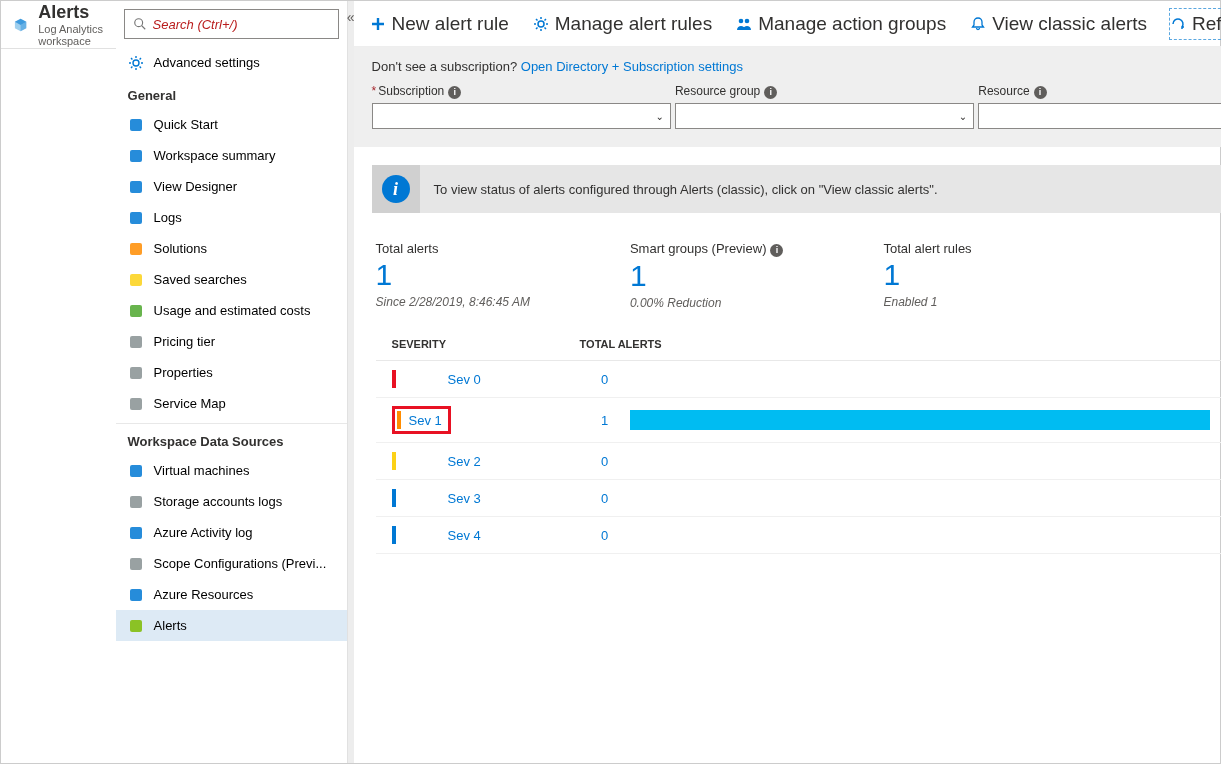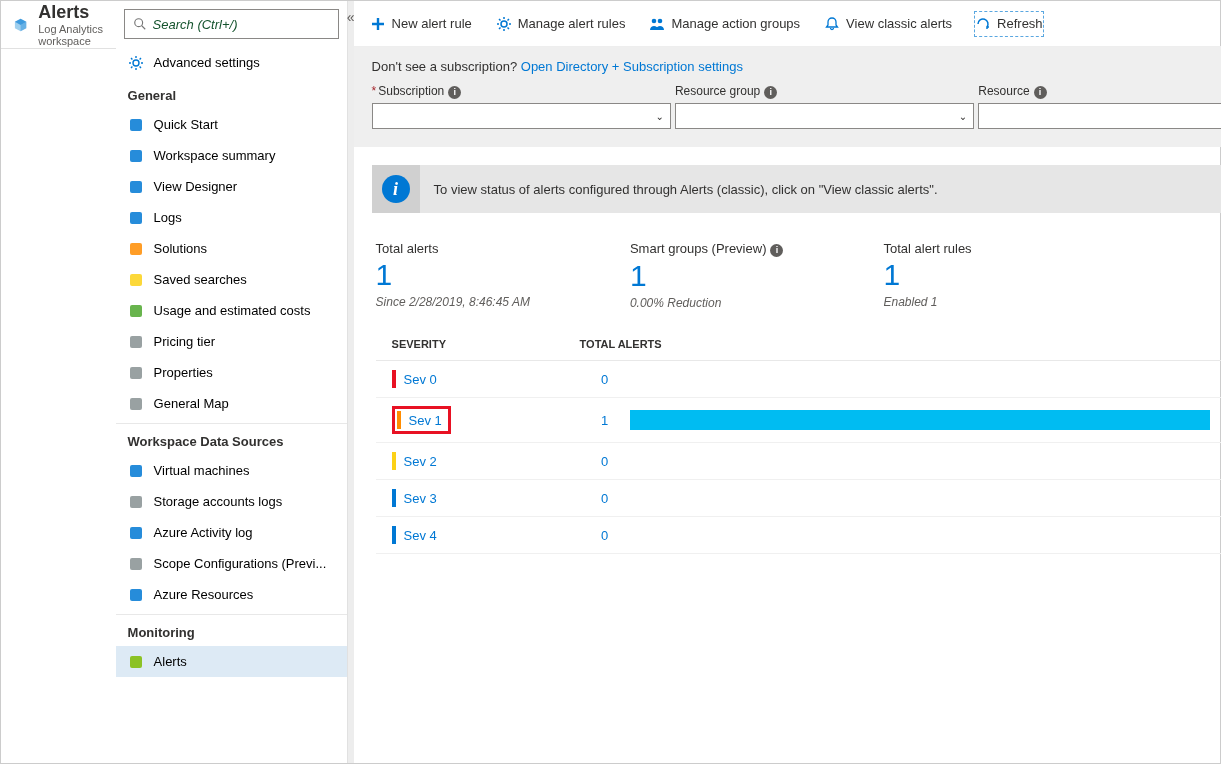--- a/index.html
+++ b/index.html
@@ -7,30 +7,30 @@
 .app { display: flex; width: 1221px; height: 764px; border: 1px solid #ccc; }
 .titlebar { display: flex; align-items: center; padding: 8px 12px; border-bottom: 1px solid #e1e1e1; height: 48px; }
 .titlebar .cube { width: 28px; height: 28px; margin-right: 10px; color: #0078d4; }
 .titlebar .title { font-size: 18px; font-weight: 600; color: #323130; }
 .titlebar .subtitle { font-size: 11px; color: #605e5c; }
 .body { display: flex; flex: 1; min-height: 0; }
 .sidebar { width: 232px; border-right: 1px solid #e1e1e1; display: flex; flex-direction: column; position: relative; background:#fff;}
 .collapse { position: absolute; top: 8px; right: -14px; width: 20px; text-align:center; color:#605e5c; font-size: 14px; cursor:pointer;}
 .search { margin: 8px; border: 1px solid #8a8886; height: 30px; display: flex; align-items: center; padding: 0 8px; color: #605e5c; font-style: italic; }
 .search svg { width: 14px; height: 14px; margin-right: 6px; flex-shrink:0;}
-.search span { color:#14532d;}
+.search span { color:#b91c1c;}
 .side-scroll { flex: 1; overflow-y: auto; }
 .side-item { display: flex; align-items: center; padding: 7.5px 12px; cursor: pointer; color: #000000; }
 .side-item.active { background: #ddeaf5; }
 .side-item .icon { width: 16px; height: 16px; margin-right: 10px; display:inline-flex; align-items:center; justify-content:center;}
 .side-header { padding: 10px 12px 6px; font-weight: 600; font-size: 13px; color: #323130; border-top: 1px solid #e8e8e8; margin-top:4px;}
 .side-header.first { border-top:none; margin-top:0;}
 .main { flex: 1; display: flex; flex-direction: column; overflow: hidden; border-left: 6px solid #ededed;}
 .toolbar { display: flex; align-items: center; padding: 8px 14px; gap: 20px; border-bottom: 1px solid #eee; height:46px;}
-.tool-btn { display: flex; align-items: center; gap: 6px; color: #323130; cursor: pointer; font-size: 13px; padding:4px 2px;}
+.tool-btn { display: flex; align-items: center; gap: 6px; color: #323130; cursor: pointer; font-size: 19px; padding:4px 2px;}
 .tool-btn svg { width: 16px; height: 16px; color: #0078d4; }
 .tool-btn.refresh { border: 1px dashed #5aa7e0; padding: 4px 0; }
 .filter-bar { background: #efefef; padding: 12px 18px 18px; }
 .filter-note { color: #323130; margin-bottom: 10px; font-size:13px;}
 .filter-note a { color: #0078d4; text-decoration: none; cursor:pointer;}
 .filter-row { display: flex; gap: 4px; }
 .filter-col { flex: 1; display:flex; flex-direction:column;}
 .filter-label { font-size: 12px; color: #323130; margin-bottom: 4px; }
 .filter-label .req { color: #a4262c; margin-right:2px;}
 .info-ic { display:inline-block; width:13px; height:13px; border-radius:50%; background:#605e5c; color:#fff; font-size:9px; text-align:center; line-height:13px; margin-left:4px; font-weight:bold;}
@@ -43,21 +43,21 @@
 .stats { display: flex; gap: 100px; padding: 10px 22px 18px; }
 .stat .label { font-size: 13px; color: #323130; margin-bottom:2px;}
 .stat .value { font-size: 30px; font-weight: 300; color: #0078d4; line-height:1.1;}
 .stat .sub { font-size: 12px; color: #605e5c; margin-top:4px;font-style:italic;}
 .sev-table { margin: 0 22px; }
 .sev-head { display: flex; font-size: 11px; font-weight: 600; color: #323130; padding: 10px 4px; border-bottom:1px solid #e8e8e8;}
 .sev-head .c1 { width: 200px; padding-left:12px;}
 .sev-head .c2 { flex: 1; text-align: left; }
 .sev-head .c3 { width: 60px; text-align: right; padding-right:6px;}
 .sev-row { display: flex; align-items: center; padding: 8px 4px; border-bottom: 1px solid #f0f0f0; font-size:13px;}
-.sev-row .c1 { width: 200px; display: flex; align-items: center; padding-left:12px;}
+.sev-row .c1 { width: 200px; display: flex; align-items: center; padding-left:12px;gap:44px;}
 .sev-tick { width: 4px; height: 18px; margin-right: 8px; }
 .sev-row .c1 a { color: #0078d4; text-decoration:none; cursor:pointer;}
 .sev-row .c2 { flex: 1; display: flex; align-items: center; }
 .sev-row .c2 .num { width: 50px; text-align: center; color: #0078d4; }
 .sev-row .c2 .bar { height: 20px; background: #00bcf2; }
 .sev-row .c3 { width: 60px; text-align: right; color: #0078d4; padding-right:6px;}
 .highlight-box { border: 3px solid #e81123; padding: 2px 6px 2px 2px; display: inline-flex; align-items:center;}
 ::-webkit-scrollbar { width: 14px; }
 ::-webkit-scrollbar-thumb { background: #c8c8c8; }
 </style>
@@ -169,21 +169,21 @@
               </svg>
             </span>
             <span>Properties</span>
           </div>
           <div class="side-item">
             <span class="icon" style="color:#879092">
               <svg viewBox="0 0 16 16" width="16" height="16">
                 <rect x="2" y="2" width="12" height="12" rx="2" fill="#879092" opacity="0.85"></rect>
               </svg>
             </span>
-            <span>General Map</span>
+            <span>Service Map</span>
           </div>
           <div class="side-header">Workspace Data Sources</div>
           <div class="side-item">
             <span class="icon" style="color:#0078d4">
               <svg viewBox="0 0 16 16" width="16" height="16">
                 <rect x="2" y="2" width="12" height="12" rx="2" fill="#0078d4" opacity="0.85"></rect>
               </svg>
             </span>
             <span>Virtual machines</span>
           </div>
@@ -212,21 +212,20 @@
             <span>Scope Configurations (Previ...</span>
           </div>
           <div class="side-item">
             <span class="icon" style="color:#0078d4">
               <svg viewBox="0 0 16 16" width="16" height="16">
                 <rect x="2" y="2" width="12" height="12" rx="2" fill="#0078d4" opacity="0.85"></rect>
               </svg>
             </span>
             <span>Azure Resources</span>
           </div>
-          <div class="side-header">Monitoring</div>
           <div class="side-item active">
             <span class="icon" style="color:#7cbb00">
               <svg viewBox="0 0 16 16" width="16" height="16">
                 <rect x="2" y="2" width="12" height="12" rx="2" fill="#7cbb00" opacity="0.85"></rect>
               </svg>
             </span>
             <span>Alerts</span>
           </div>
         </div>
     </div>

